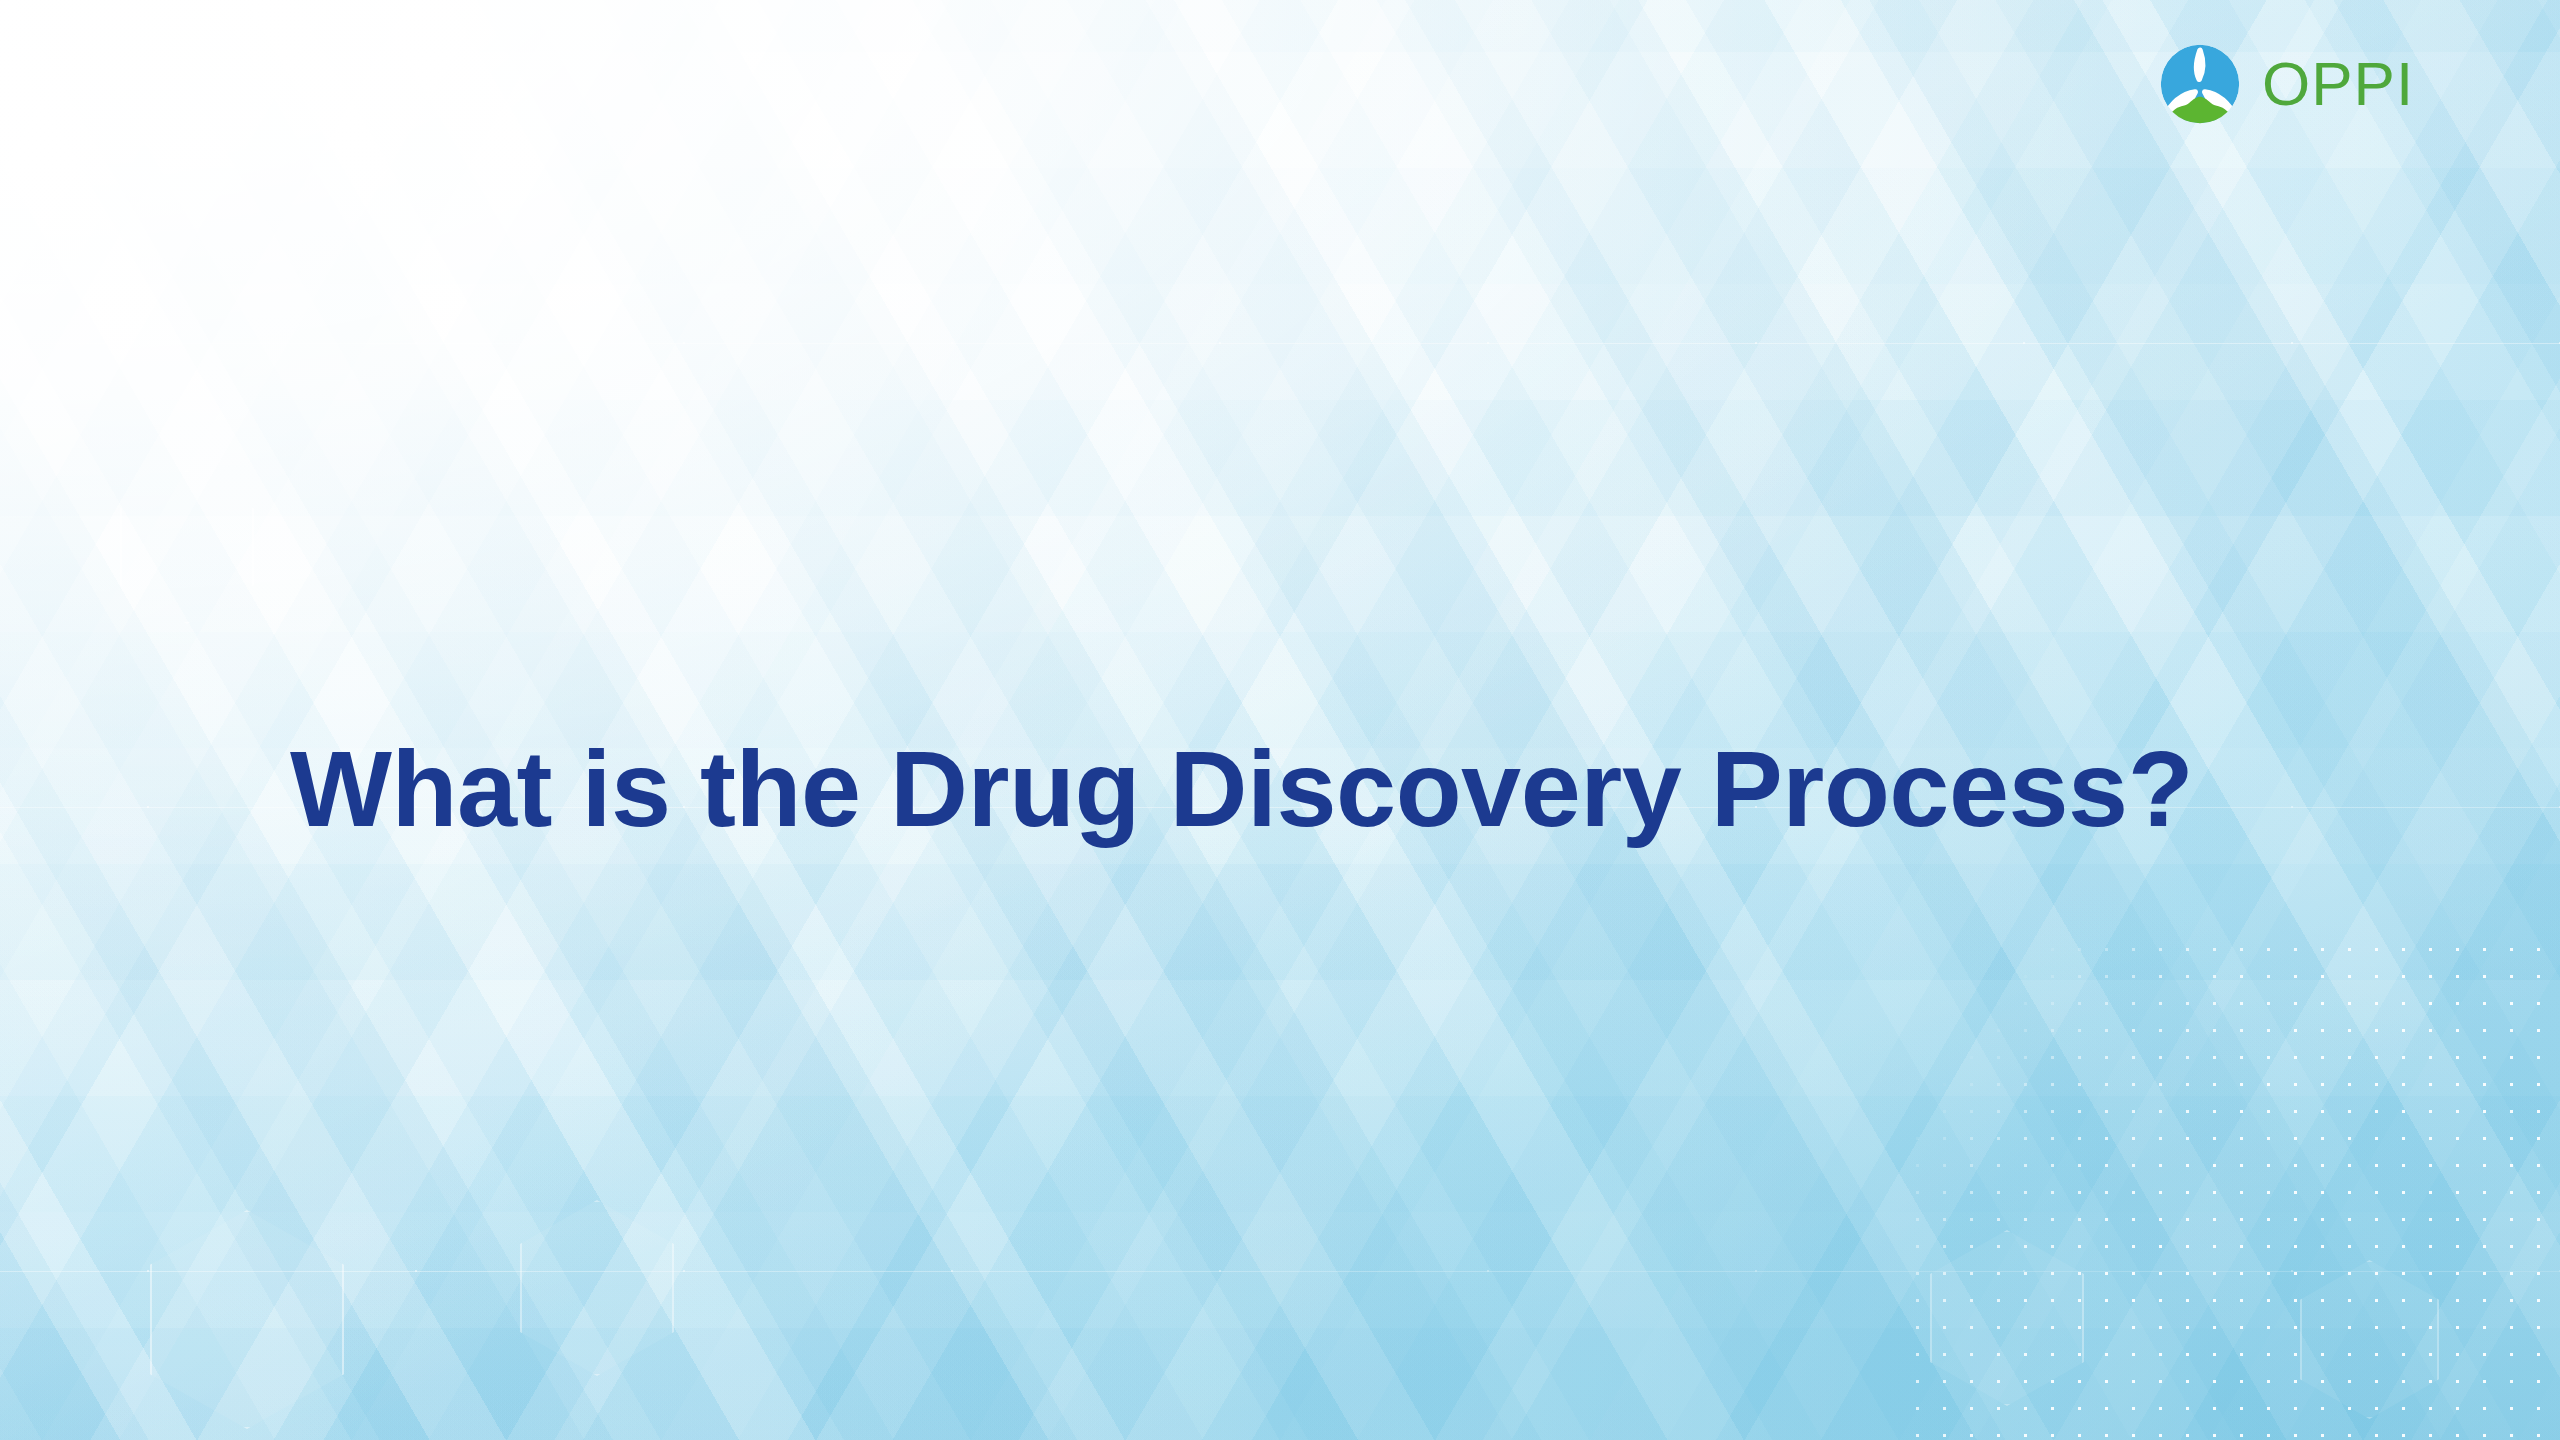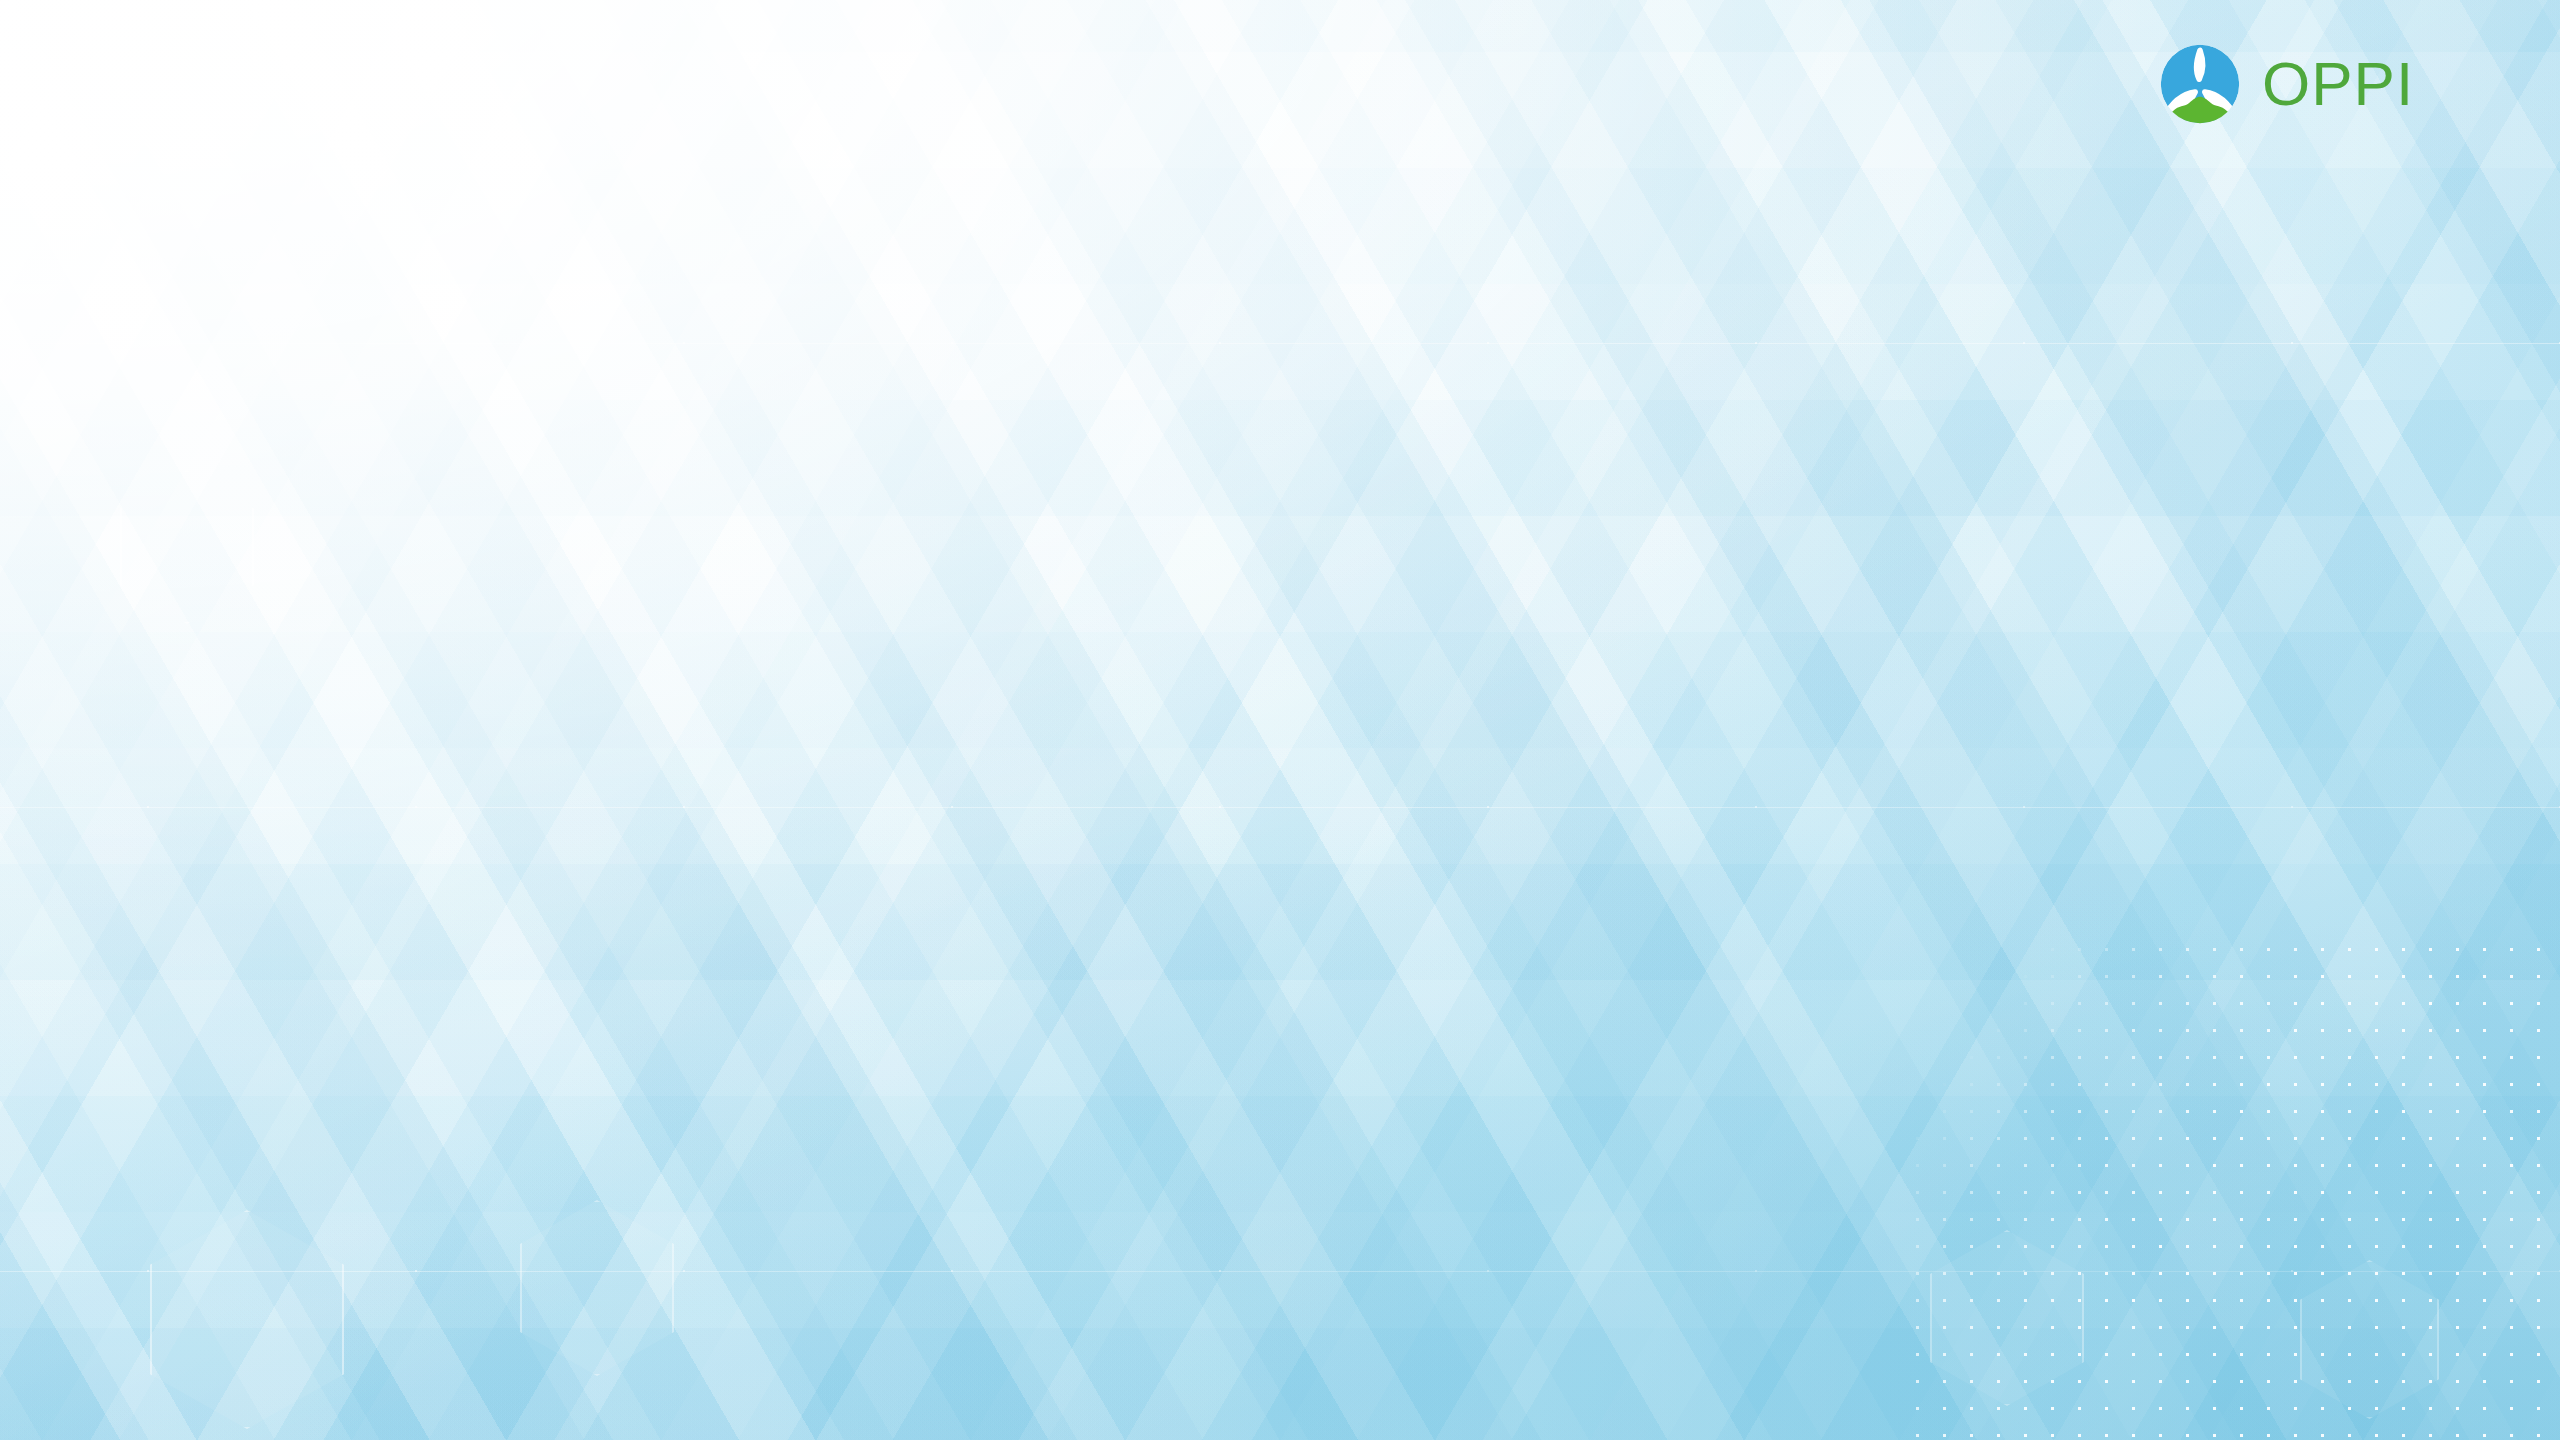--- a/index.html
+++ b/index.html
@@ -183,14 +183,17 @@
 
         <path d="M5 92 C16 70 30 62 44 60 C38 72 30 84 22 96 Z" fill="#ffffff" stroke="#ffffff" stroke-width="7" stroke-linejoin="round"></path>
         <path d="M95 92 C84 70 70 62 56 60 C62 72 70 84 78 96 Z" fill="#ffffff" stroke="#ffffff" stroke-width="7" stroke-linejoin="round"></path>
 
         <path d="M-2 102 L16 84 C24 76 30 79 36 74 C42 69 46 66 50 66 C54 66 58 69 64 74 C70 79 76 76 84 84 L102 102 Z" fill="#5cb531"></path>
       </g>
     </svg>
     <span class="logo-text">OPPI</span>
   </div>
 
+  <h1 class="title">
+    <span class="light">What is the </span><span class="strong">Drug Discovery Process</span><span class="light">?</span>
+  </h1>
 
 </div>
 
 </body></html>

